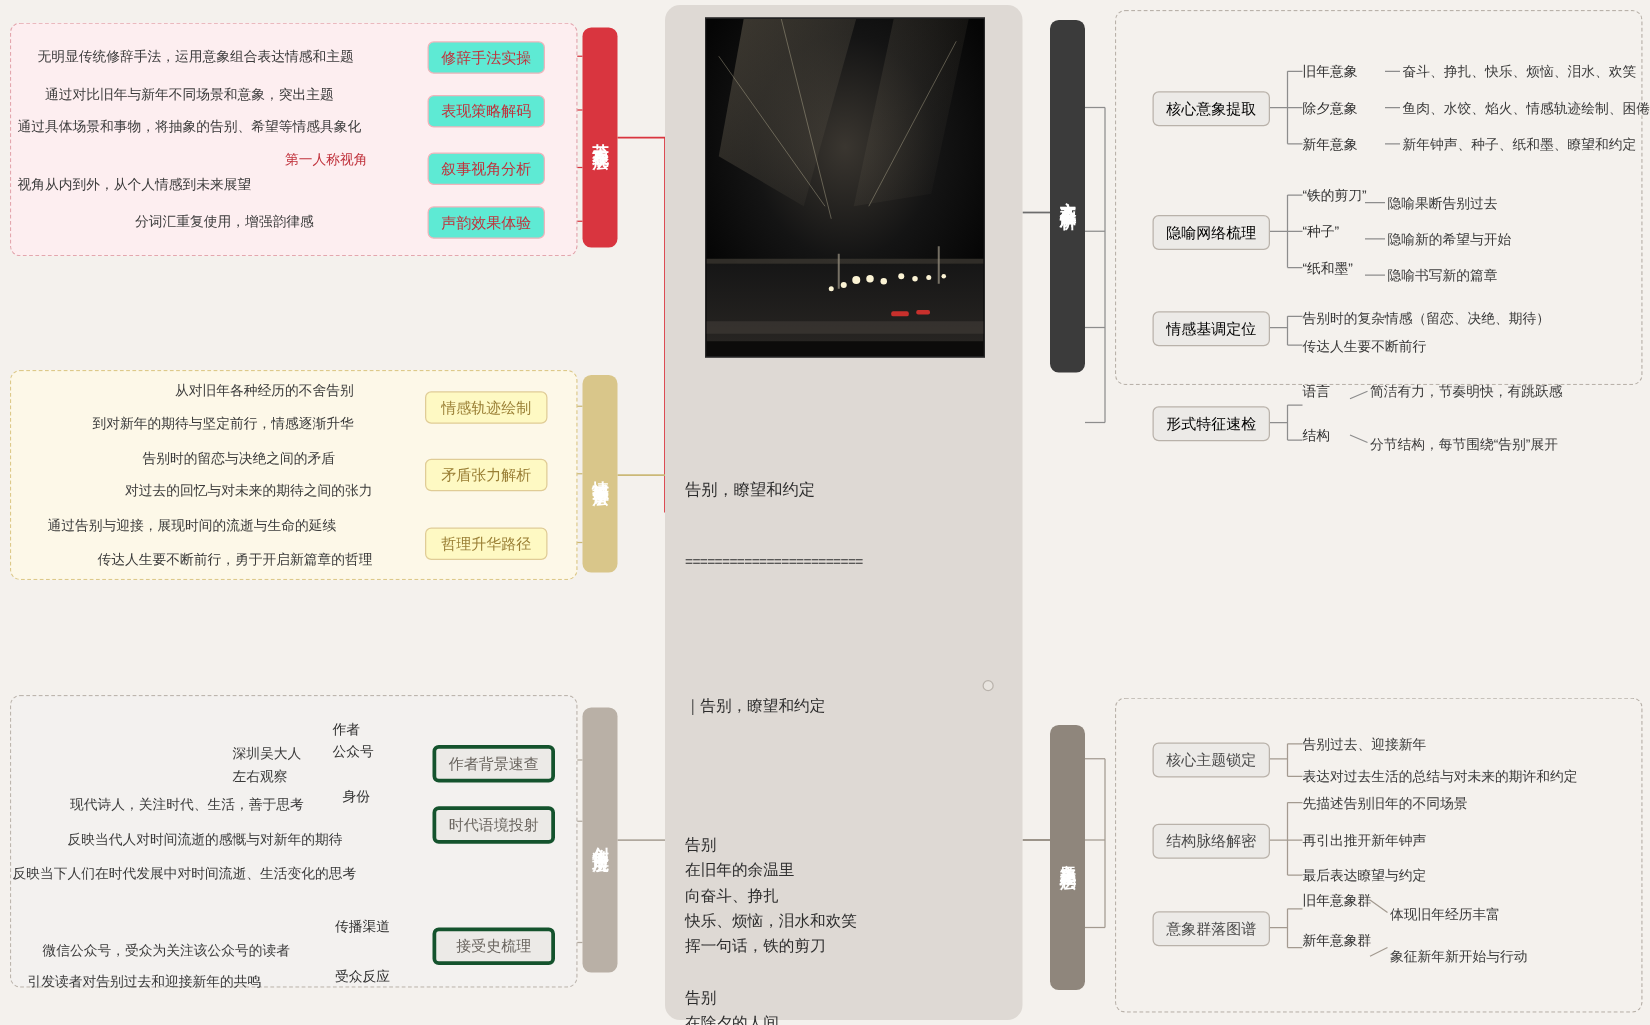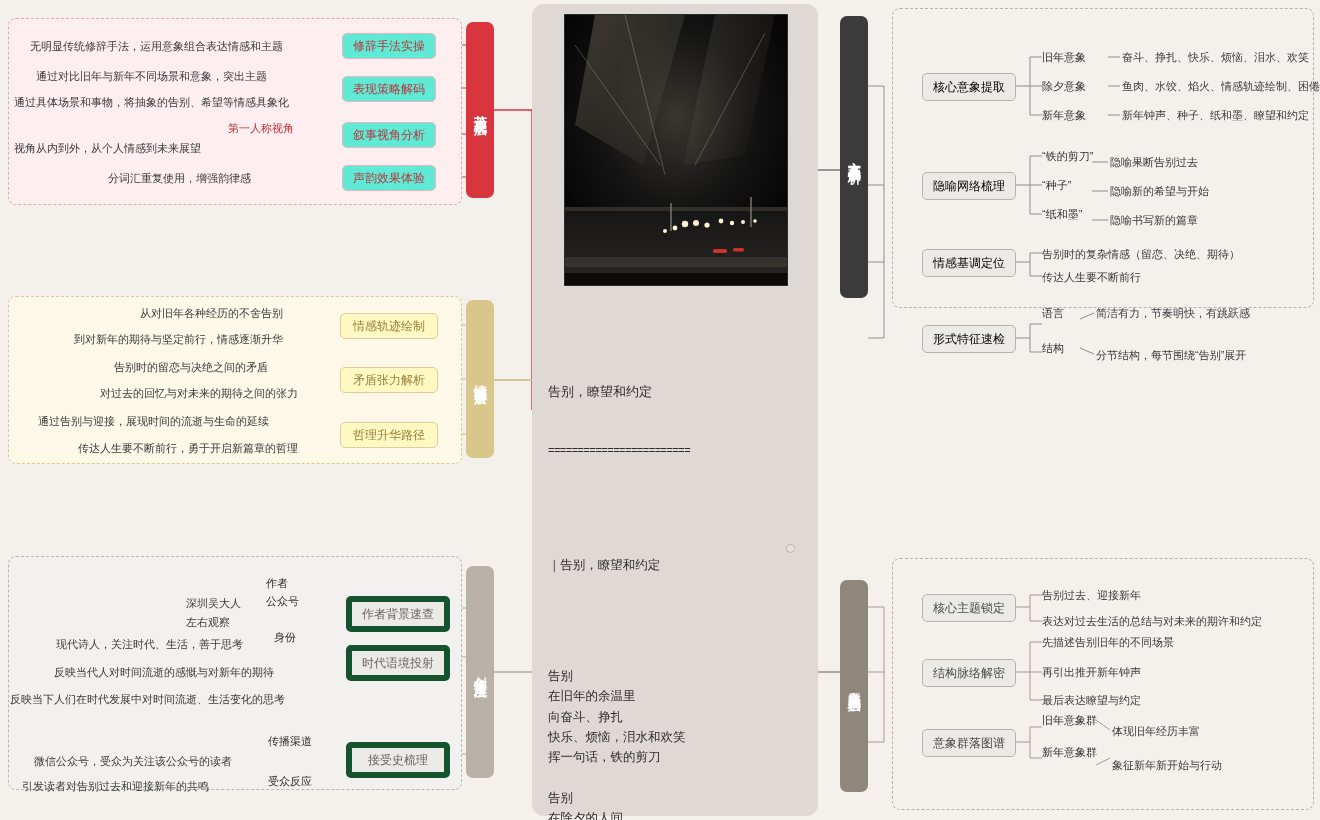--- a/index.html
+++ b/index.html
@@ -37,21 +37,21 @@
   .art-pill{background:#5eead4;border:1px solid #efb4bb;color:#c0323c;width:92px;height:24px;}
 
   
   #emo-box{left:8px;top:296px;width:452px;height:166px;background:#fdf8e8;border:1px dashed #ddc98a;}
   #emo-spine{left:466px;top:300px;width:28px;height:158px;background:#d9c68a;}
   .emo-pill{background:#fef9c3;border:1px solid #e0cc96;color:#9a7f35;width:96px;height:24px;}
 
   
   #cre-box{left:8px;top:556px;width:452px;height:232px;background:#f3f1ef;border:1px dashed #bdb6ae;}
   #cre-spine{left:466px;top:566px;width:28px;height:212px;background:#b9b0a6;}
-  .cre-pill{background:#eceae7;border:6px solid #14532d;color:#6b6660;width:92px;height:24px;}
+  .cre-pill{background:#eceae7;border:3px solid #14532d;color:#6b6660;width:92px;height:24px;}
 
   
   #poem-card{
     left:532px;top:4px;width:286px;height:812px;
     background:#ded9d4;border-radius:12px;
   }
   #poem-photo{
     left:564px;top:14px;width:222px;height:270px;
     background:#060608;border:1px solid #2a2a2a;overflow:hidden;
   }

